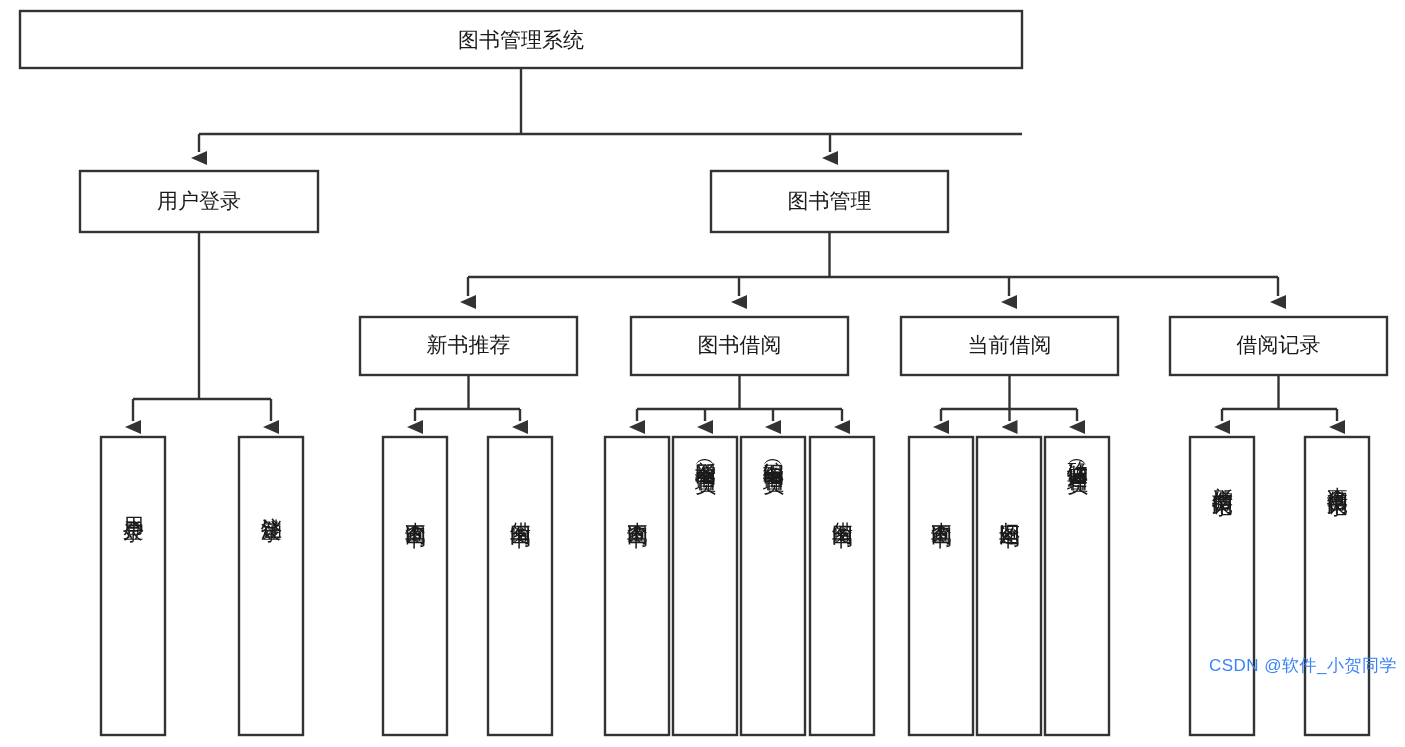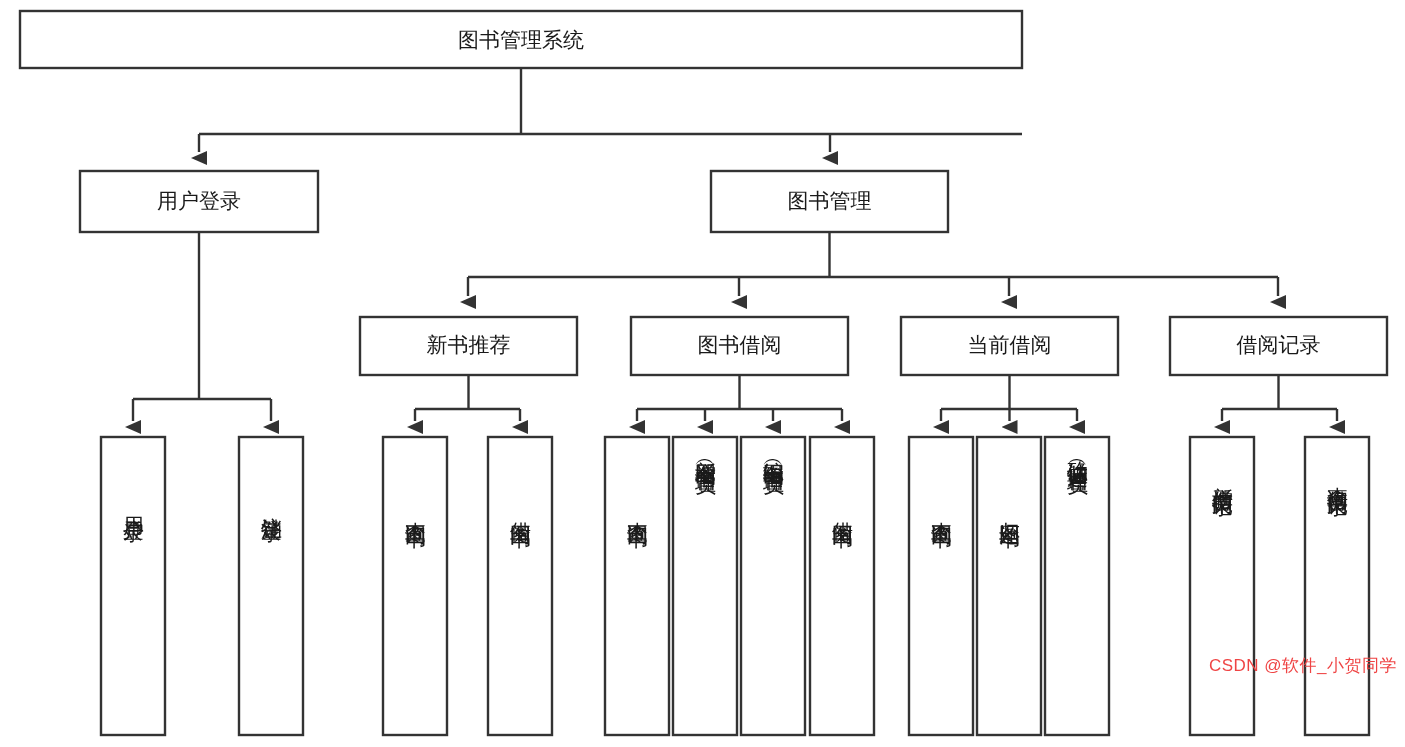--- a/index.html
+++ b/index.html
@@ -64,21 +64,21 @@
     color: #1a1a1a;
     letter-spacing: 2px;
     white-space: nowrap;
   }
   #watermark {
     position: absolute;
     right: 8px;
     bottom: 6px;
     font-family: "Liberation Sans", "DejaVu Sans", sans-serif;
     font-size: 17px;
-    color: #ef4444;
+    color: #3b82f6;
     letter-spacing: 0.5px;
     user-select: none;
     margin-top: 40px;
   }
 </style>
 </head>
 <body>
 
 <div id="diagram-root">
 

